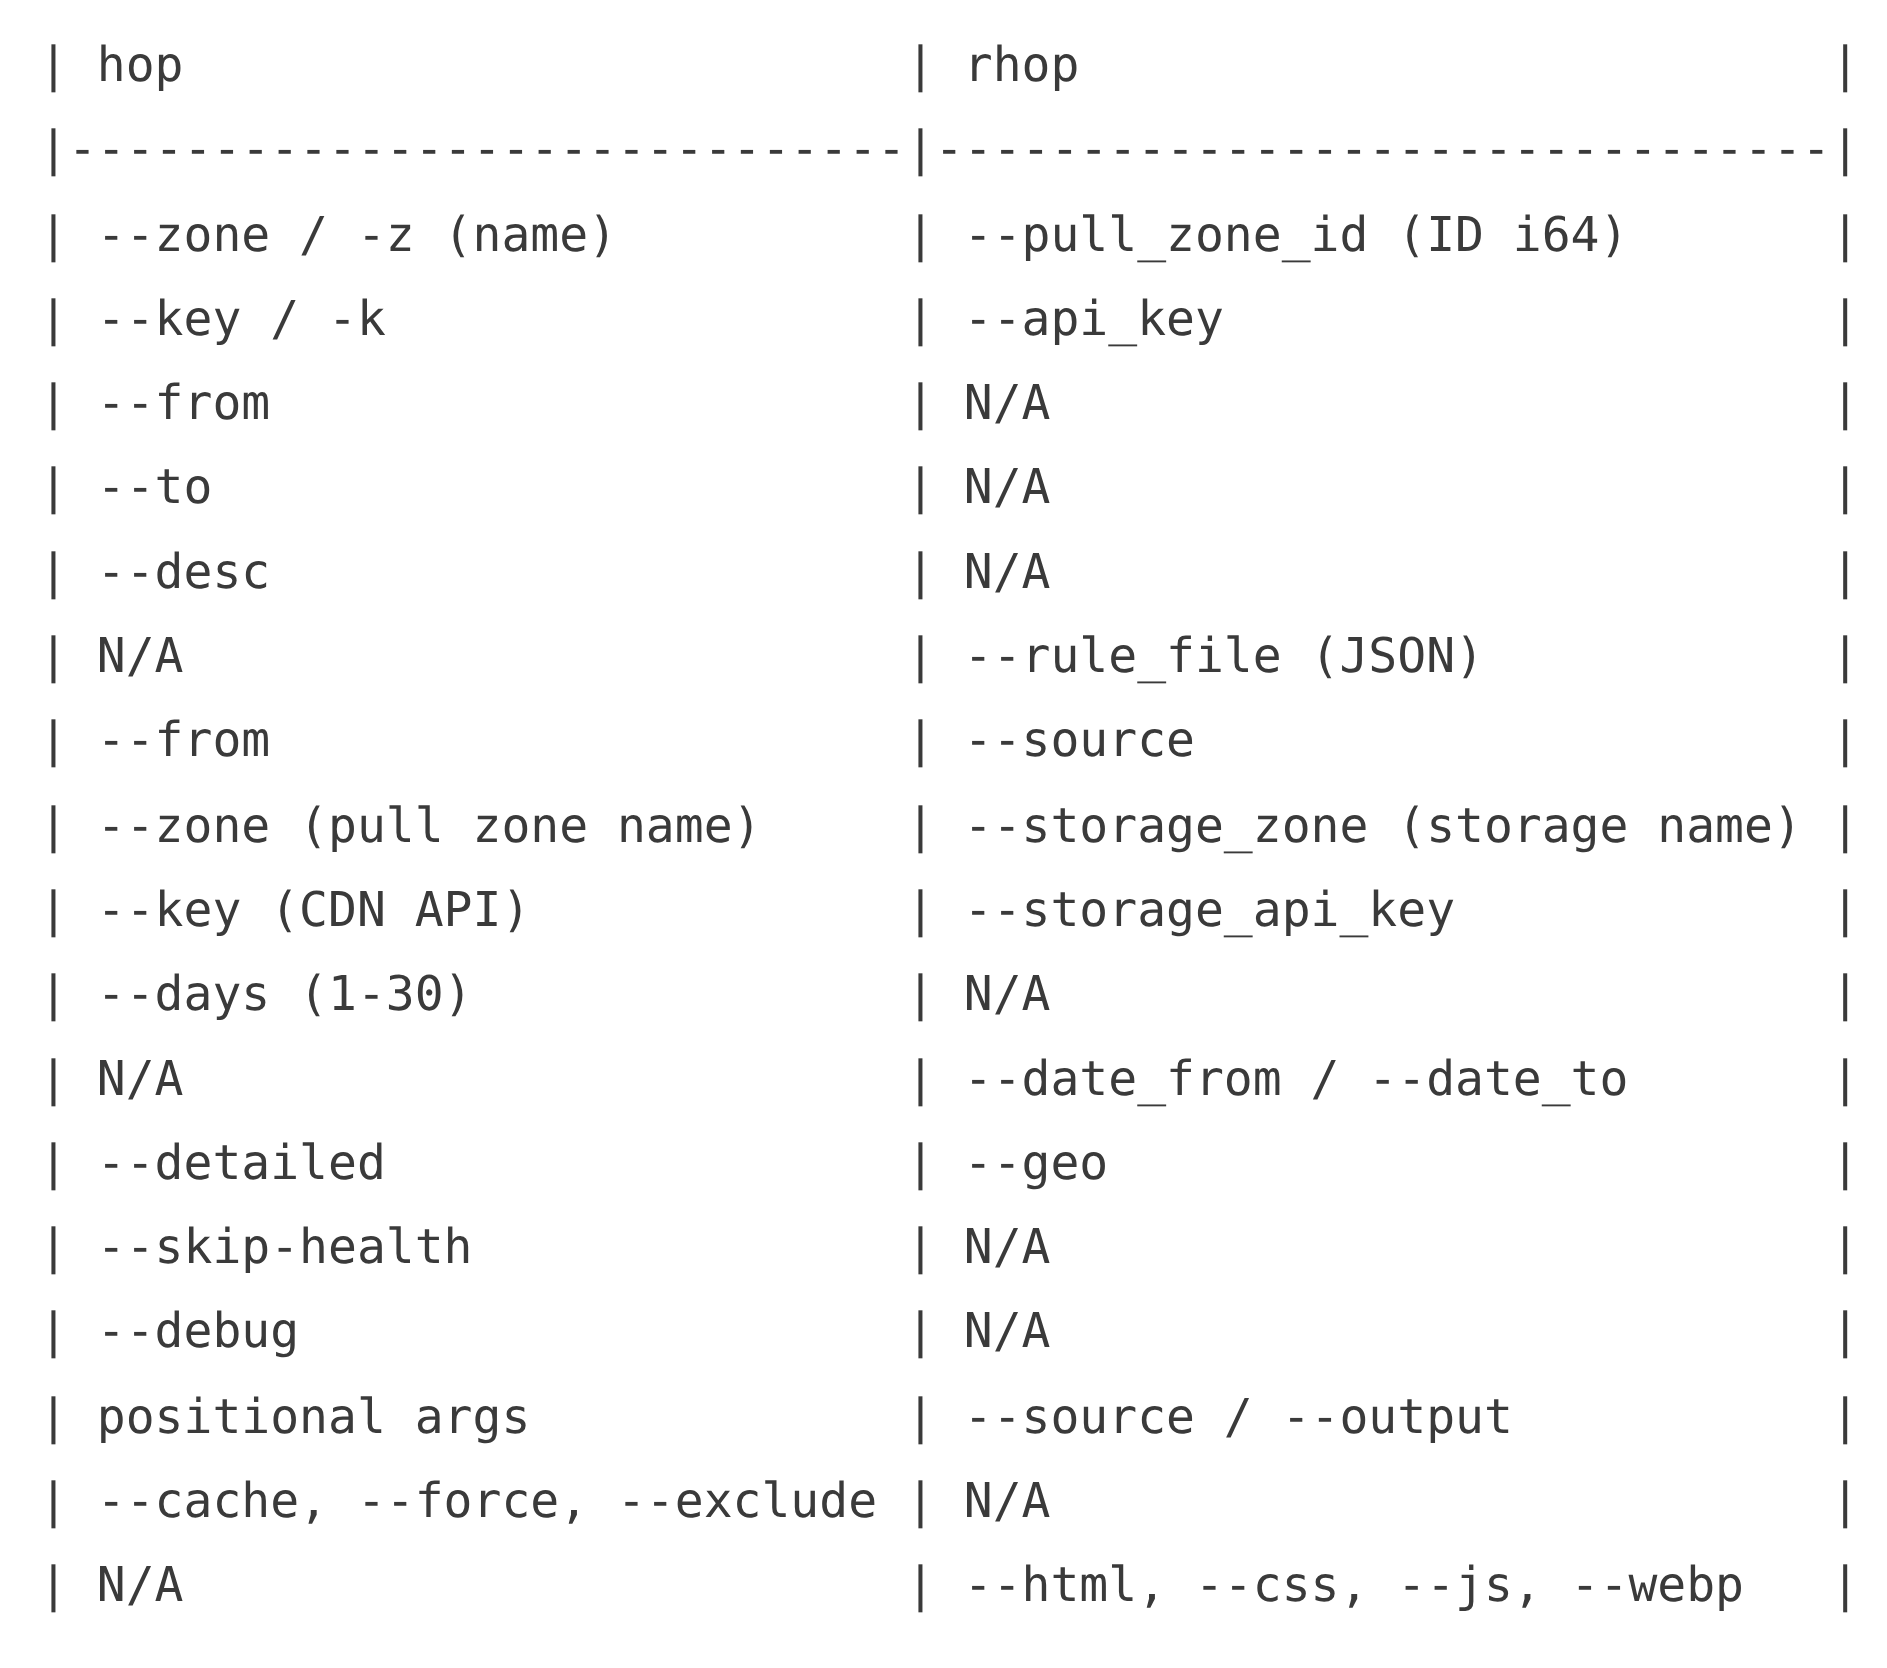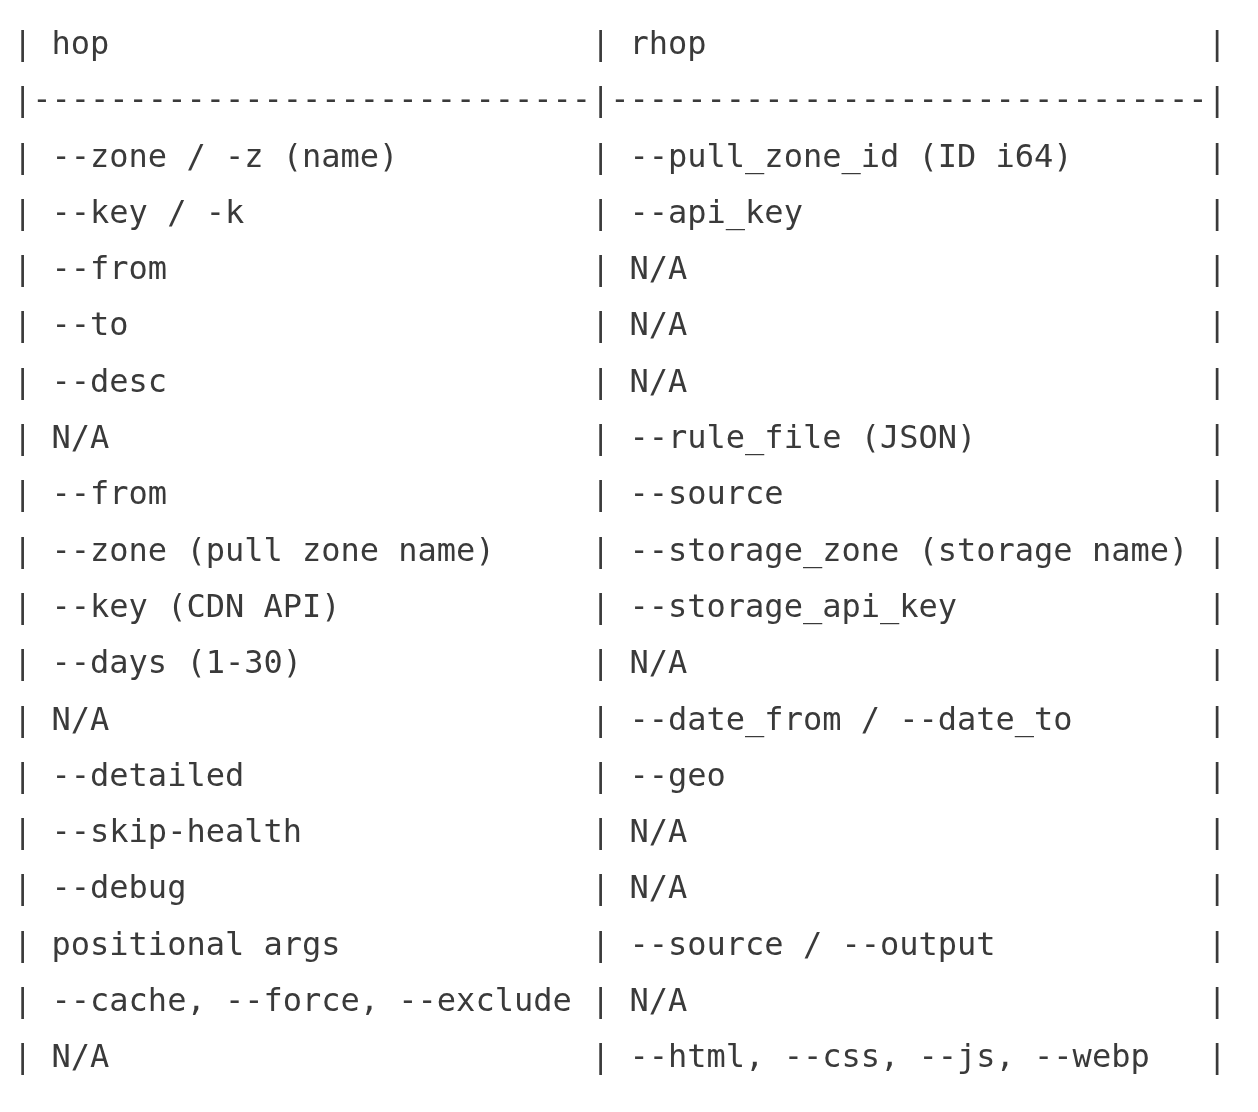--- a/index.html
+++ b/index.html
@@ -7,21 +7,21 @@
     padding: 0;
     background: #ffffff;
   }
   body {
     width: 1258px;
     height: 1112px;
     overflow: hidden;
   }
   .ascii-table {
     margin: 0;
-    padding: 15px 0 0 13px;
+    padding: 15px 0 0 26px;
     font-family: "DejaVu Sans Mono", "Liberation Mono", monospace;
     font-size: 32px;
     line-height: 56.3px;
     font-weight: 400;
     color: #3a3a3a;
     white-space: pre;
     letter-spacing: 0;
   }
   .ascii-line {
     height: 56.3px;

